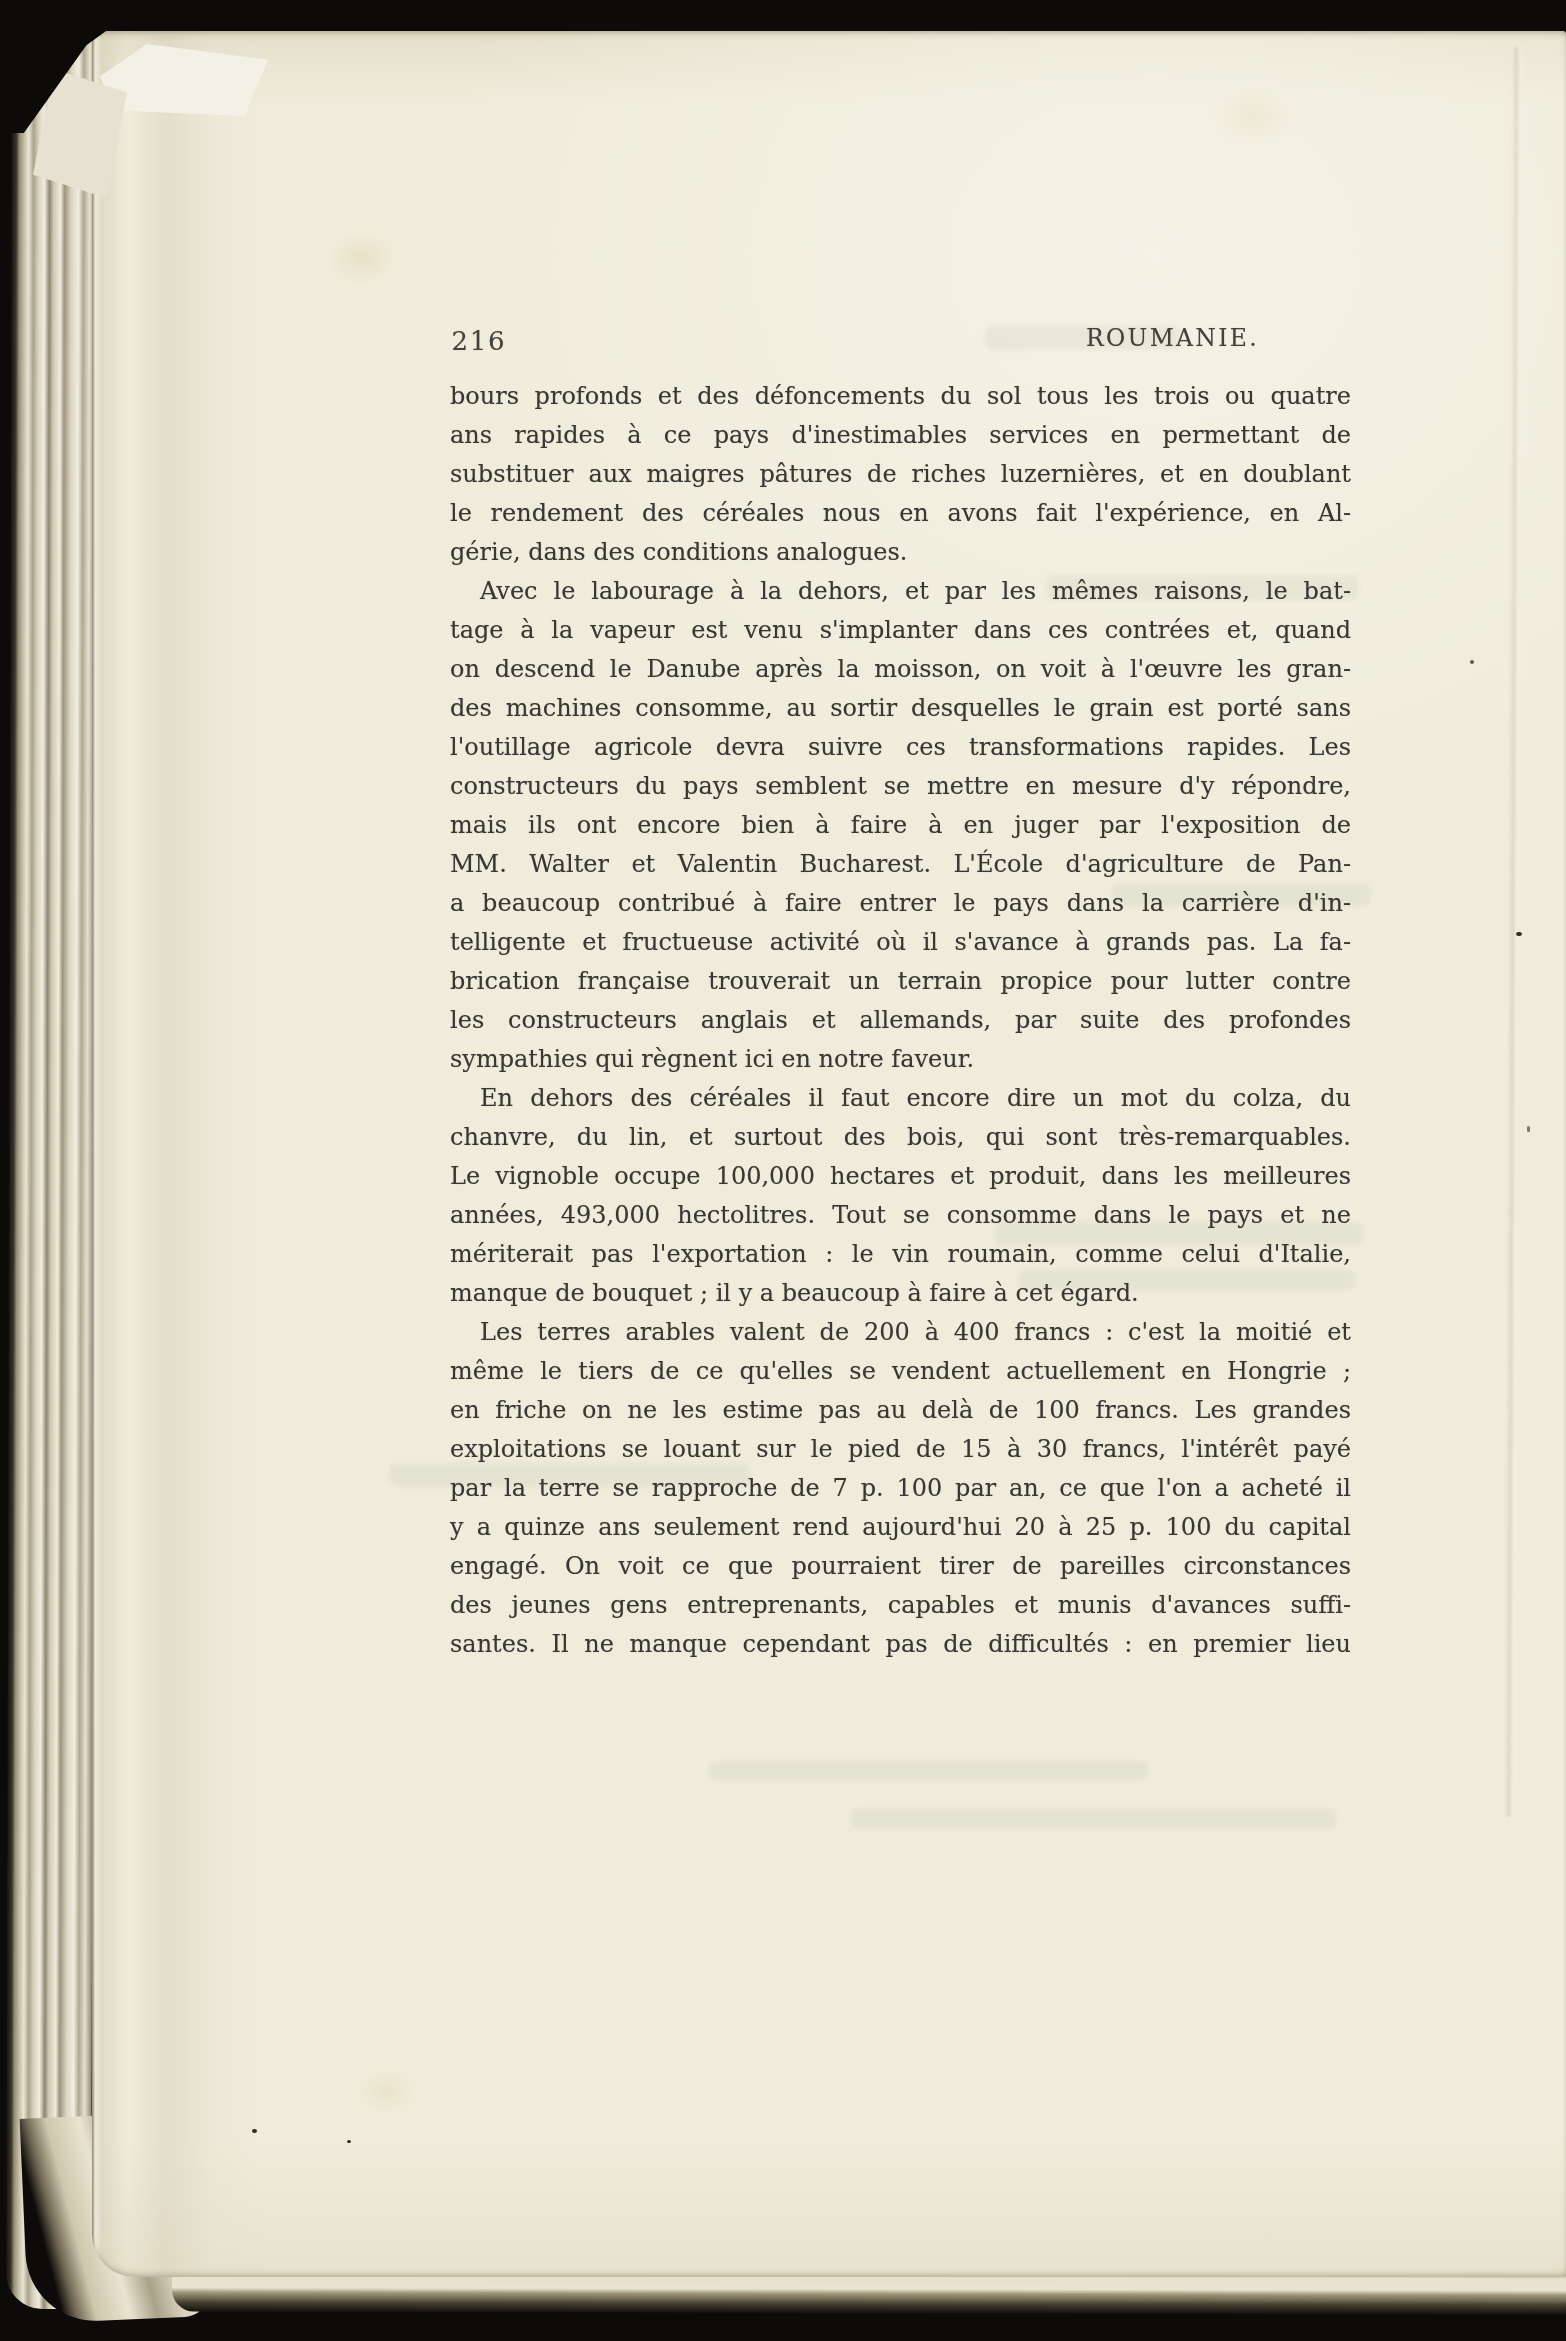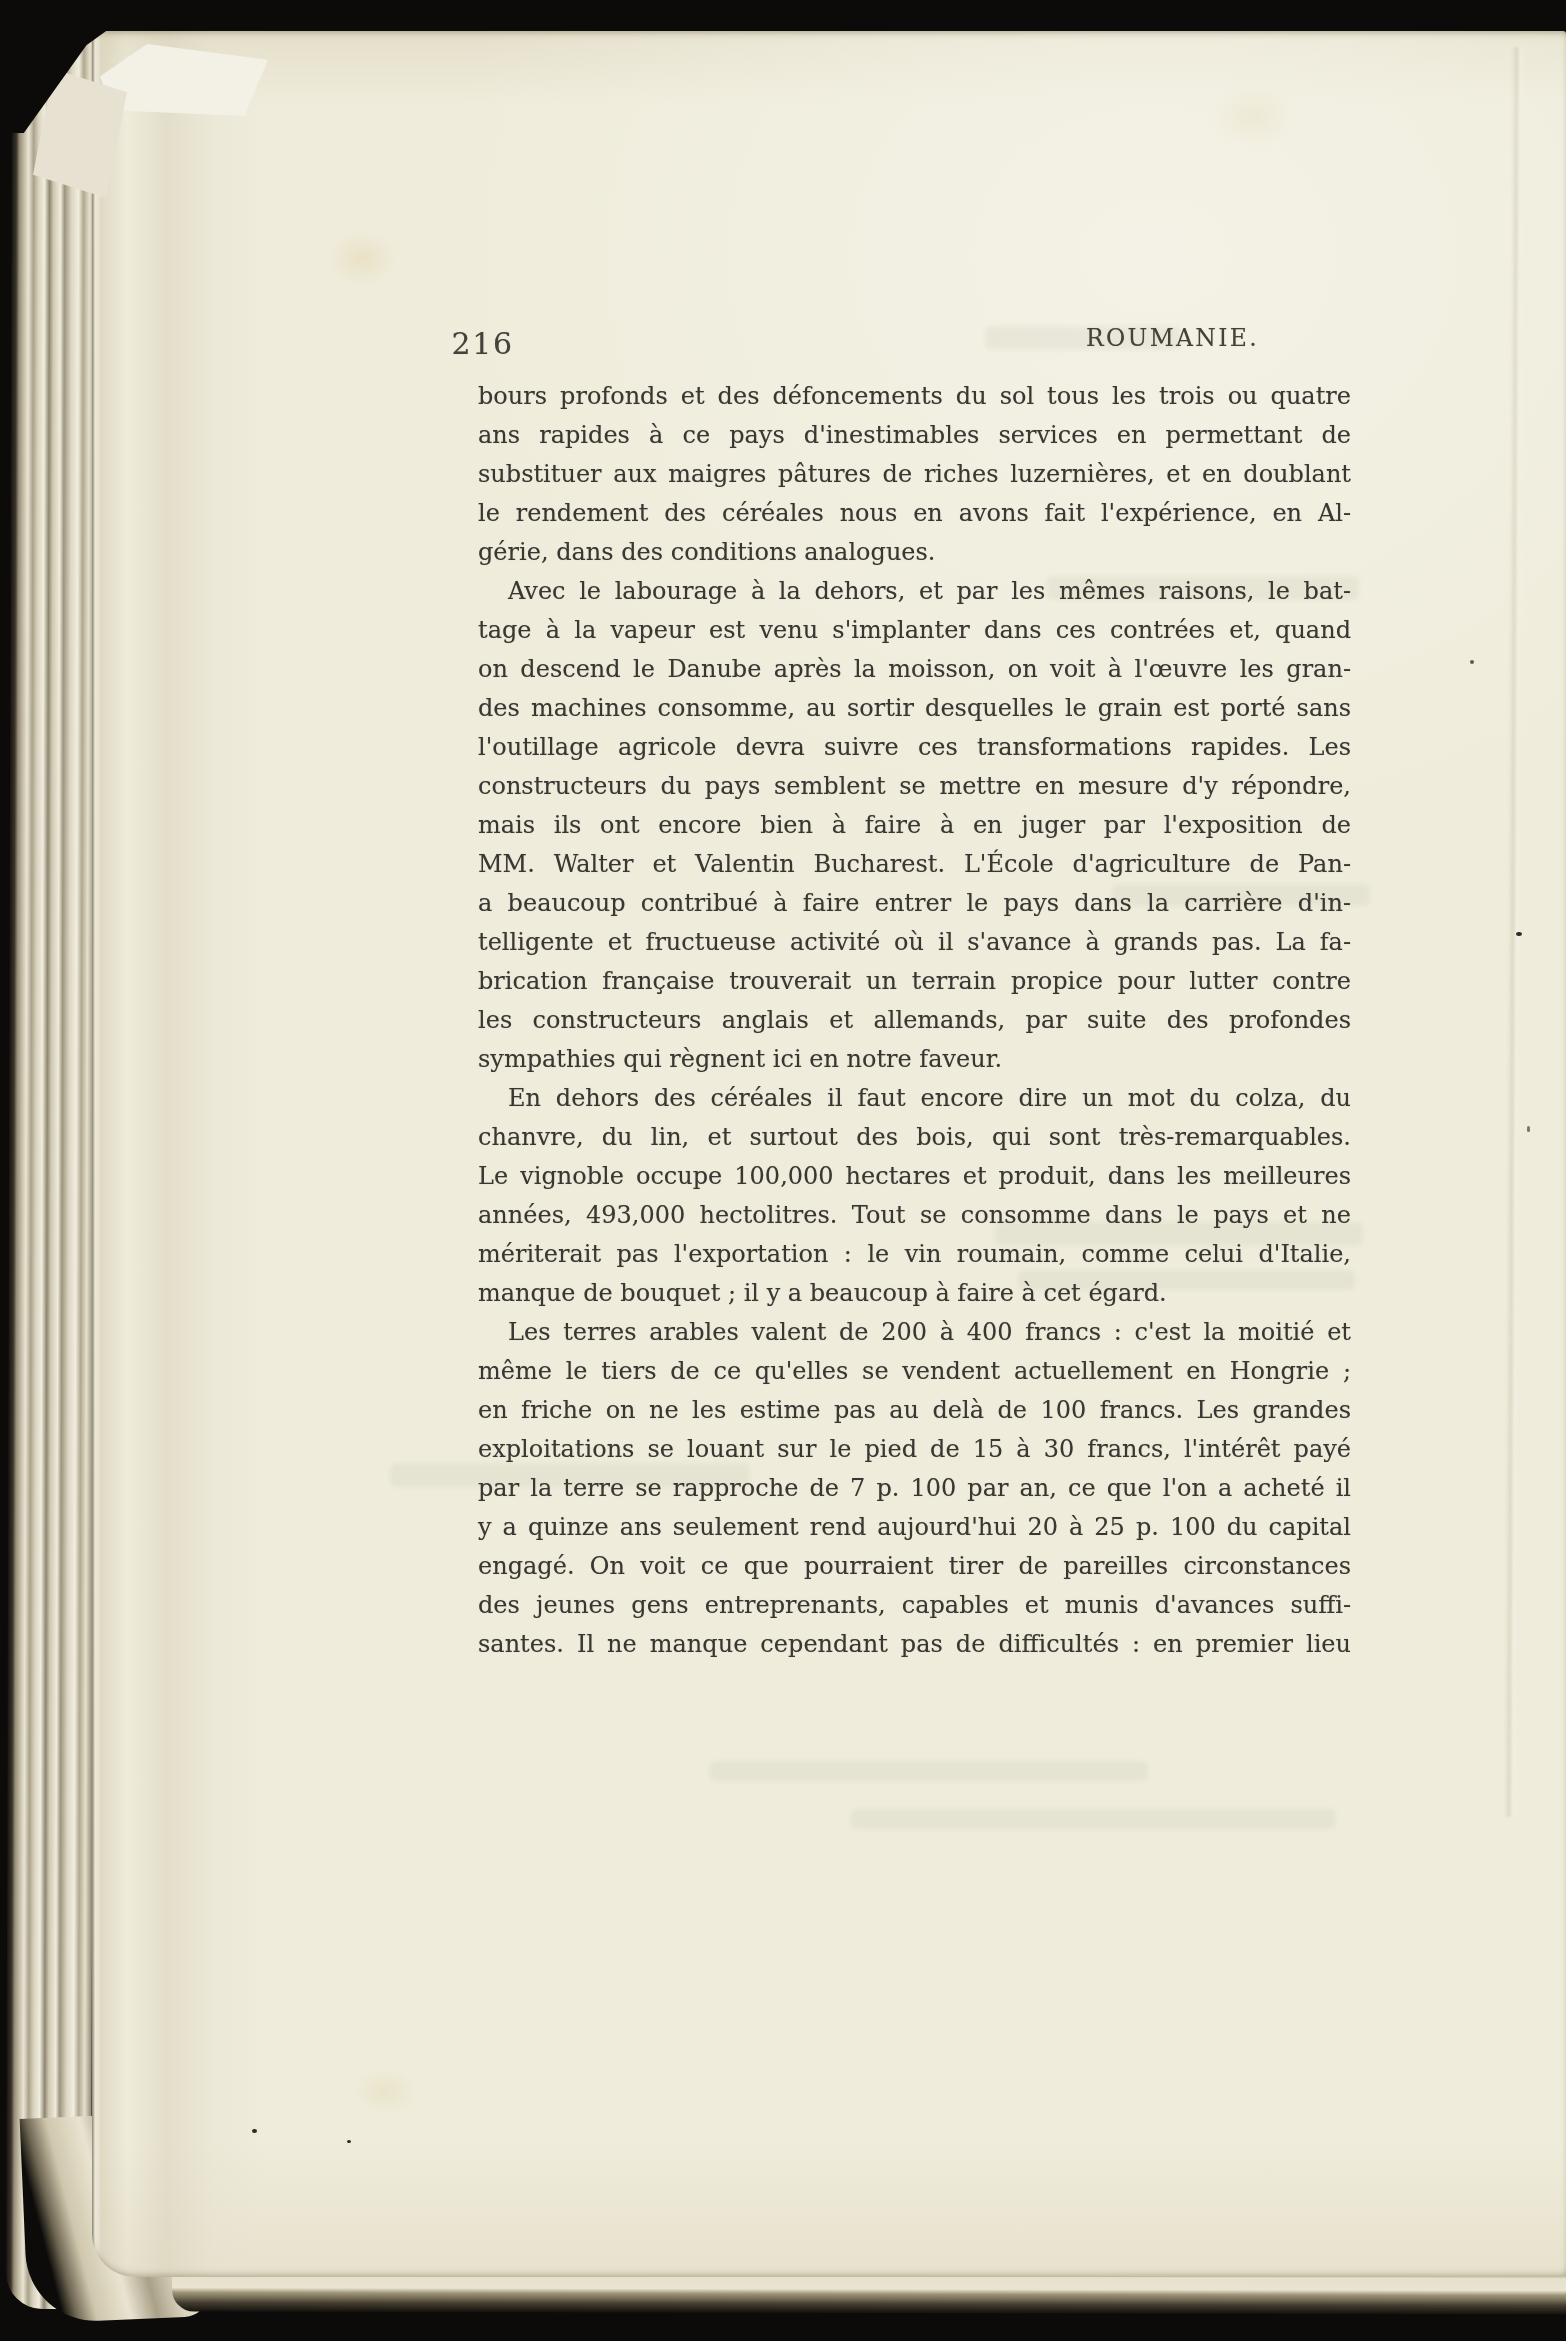--- a/index.html
+++ b/index.html
@@ -108,28 +108,28 @@
   .d5{left:1527px;top:1126px;width:3.1px;height:6.3px;border-radius:1.6px;opacity:.6;}
   
   .text-layer{
     position:absolute;left:450px;top:324px;width:901px;
     color:#3a3733;z-index:5;
     text-shadow:0 0 0.8px rgba(58,55,51,0.35);
   }
   .header-row{position:relative;height:53px;}
   .folio{
     position:absolute;left:1.6px;top:1.6px;
-    font-size:30px;letter-spacing:1.6px;color:#45423c;
+    font-size:26px;letter-spacing:1.6px;color:#45423c;
   }
   .running-title{
     position:absolute;left:0;top:0;width:100%;
     text-align:right;transform:translateX(-92px);
     font-size:23.5px;letter-spacing:2.3px;color:#45423c;
   }
-  .body-text{font-size:24px;line-height:39px;margin-left:28px;}
+  .body-text{font-size:24px;line-height:39px;}
   .line{
     text-align:justify;
     text-align-last:justify;
   }
   .line.end{text-align-last:left;}
   .line.indent{text-indent:30px;}
 </style>
 </head>
 <body>
 

